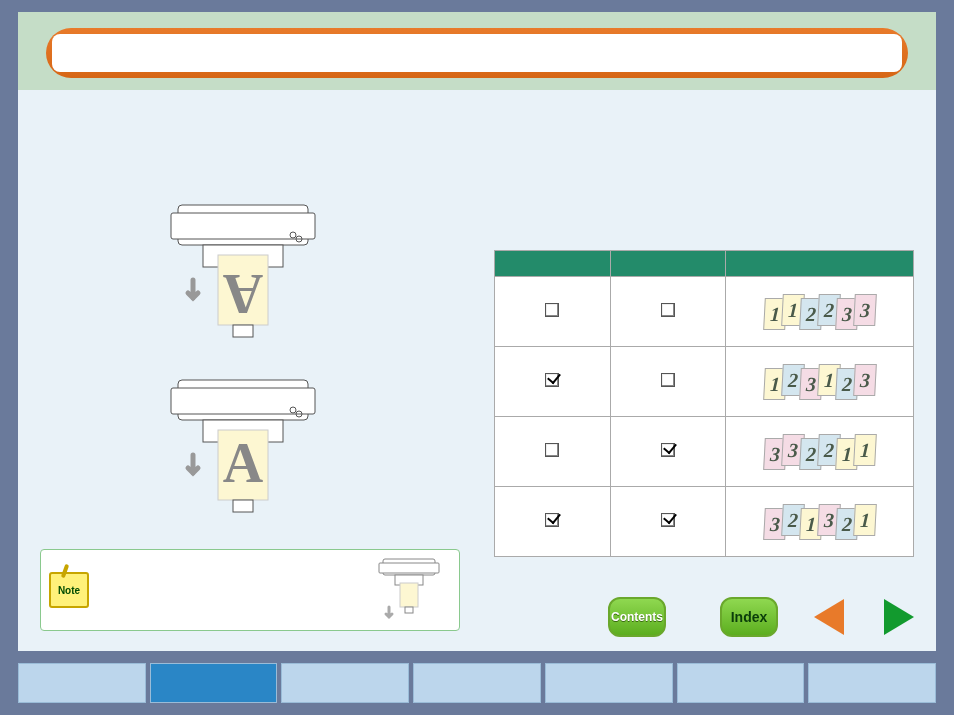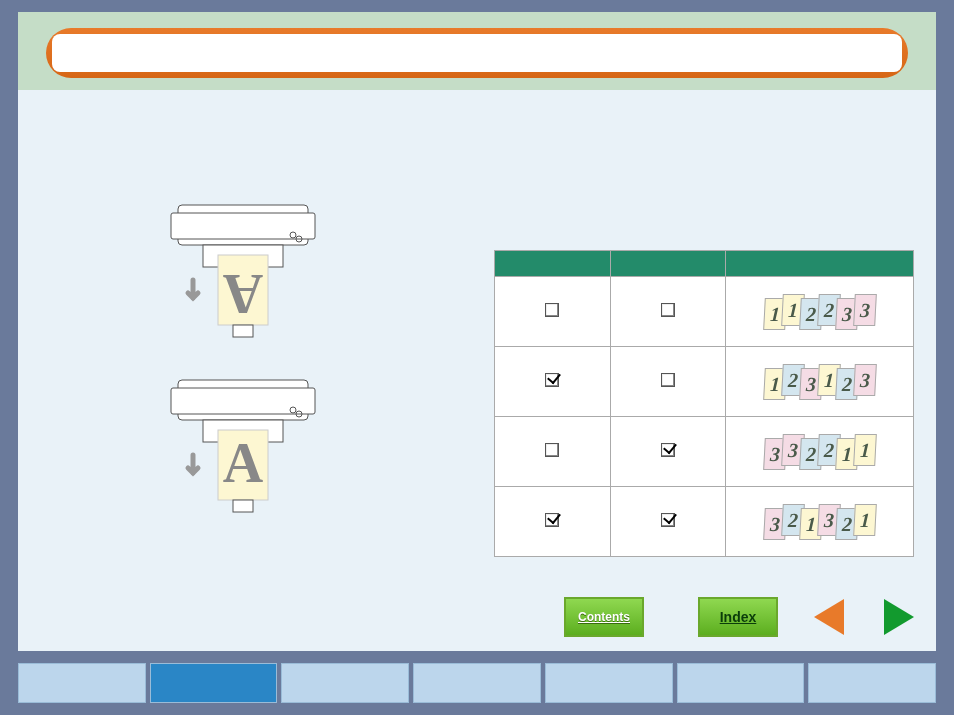--- a/index.html
+++ b/index.html
@@ -187,33 +187,32 @@
   
   .nav {
     position: absolute;
     right: 22px;
     bottom: 14px;
     display: flex;
     align-items: center;
     gap: 8px;
   }
   .gbtn {
-    width: 80px;
+    width: 58px;
     height: 40px;
     background: linear-gradient(#8fd850, #5cae1f);
     border: 2px solid #6aa82c;
-    border-radius: 0;
+    border-radius: 12px;
     color: #fff;
     font-weight: bold;
     font-size: 12px;
     display: flex;
     align-items: center;
     justify-content: center;
     text-shadow: 0 1px 0 #3a6a10;
-    text-decoration: underline;
   }
   #index-btn { color: #0a3d0a; text-shadow:none; font-size:14px;margin-left:46px; }
   .tri {
     width: 0; height: 0;
     border-top: 18px solid transparent;
     border-bottom: 18px solid transparent;
   }
   .tri.back { border-right: 30px solid #e87a2a; }
   .tri.fwd  { border-left: 30px solid #129a2e; }
 
@@ -265,20 +264,35 @@
       <rect x="40" y="50" width="80" height="22" fill="#fff" stroke="#555"></rect>
       <circle cx="130" cy="40" r="3" fill="none" stroke="#555"></circle>
       <circle cx="136" cy="44" r="3" fill="none" stroke="#555"></circle>
       <rect x="55" y="60" width="50" height="70" fill="#fdf7d2" stroke="#ccc"></rect>
       <rect x="70" y="130" width="20" height="12" fill="#fff" stroke="#555"></rect>
       <text x="80" y="112" text-anchor="middle" class="letter">A</text>
       <path d="M30 85 v18 m-5 -5 l5 5 l5 -5" stroke="#999" stroke-width="5" fill="none" stroke-linecap="round"></path>
     </svg>
   </div>
 
+  <div class="note-box">
+    <div class="note-badge">
+      <span>Note</span>
+    </div>
+    <div class="mini-printer">
+      <svg viewBox="0 0 64 72">
+        <rect x="6" y="4" width="52" height="16" rx="2" fill="#fff" stroke="#888"></rect>
+        <rect x="2" y="8" width="60" height="10" rx="1" fill="#fff" stroke="#888"></rect>
+        <rect x="18" y="20" width="28" height="10" fill="#fff" stroke="#888"></rect>
+        <rect x="23" y="28" width="18" height="24" fill="#fdf7d2" stroke="#ccc"></rect>
+        <rect x="28" y="52" width="8" height="6" fill="#fff" stroke="#888"></rect>
+        <path d="M12 52 v10 m-3 -3 l3 3 l3 -3" stroke="#aaa" stroke-width="3" fill="none" stroke-linecap="round"></path>
+      </svg>
+    </div>
+  </div>
 
   <table class="opt-table">
     <thead>
       <tr>
         <th></th>
         <th></th>
         <th></th>
       </tr>
     </thead>
     <tbody id="table-body">

